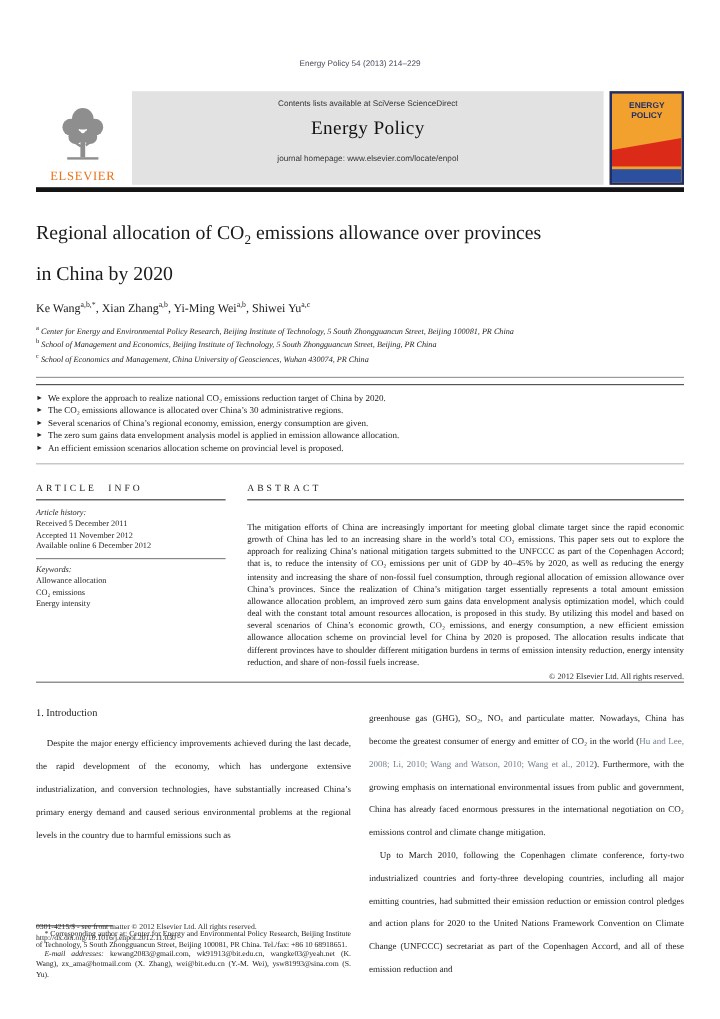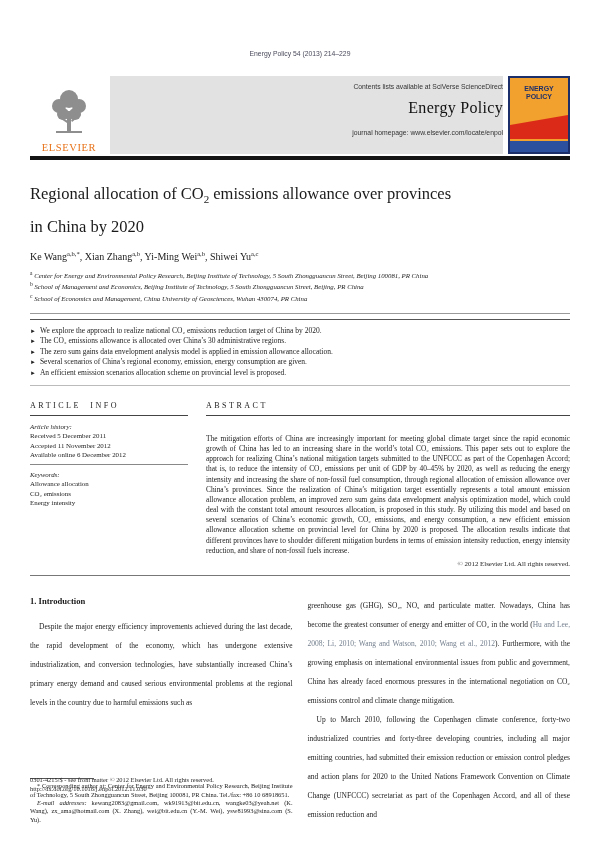--- a/index.html
+++ b/index.html
@@ -5,21 +5,21 @@
   * { margin:0; padding:0; box-sizing:border-box; }
   html,body { background:#ffffff; }
   body { width:600px; height:849px; font-family:"Liberation Serif","DejaVu Serif",serif; color:#1c1c1c; }
   .page { position:relative; width:600px; height:849px; padding:50px 30px 0; overflow:hidden; }
 
   .journal-ref { text-align:center; font-size:6.8px; color:#4a4a5c; font-family:"Liberation Sans","DejaVu Sans",sans-serif; }
 
   .banner { margin-top:19px; display:flex; height:78px; }
   .elsevier-box { width:78px; display:flex; flex-direction:column; align-items:center; justify-content:flex-end; padding-bottom:1px; background:#fff; }
   .elsevier-word { color:#E8731A; font-size:10.5px; letter-spacing:0.6px; margin-top:1px; }
-  .banner-mid { flex:1; background:#E2E2E2; margin:0 5px 0 2px; padding-top:7px; text-align:right; }
+  .banner-mid { flex:1; background:#E2E2E2; margin:0 5px 0 2px; padding-top:7px; text-align:center; }
   .contents-line { font-size:6.8px; color:#333; font-family:"Liberation Sans","DejaVu Sans",sans-serif; }
   .contents-line .link { color:#333; }
   .journal-name { font-size:16px; color:#111; margin-top:9px; letter-spacing:0.3px; }
   .homepage-line { font-size:6.8px; color:#333; margin-top:12px; font-family:"Liberation Sans","DejaVu Sans",sans-serif; }
   .cover-box { width:62px; position:relative; background:#F2A02E; border:2px solid #1C2F6B; overflow:hidden; }
   .cover-title { margin-top:7px; text-align:center; color:#203068; font-weight:bold; font-size:7px; line-height:7.5px; font-family:"Liberation Sans","DejaVu Sans",sans-serif; }
   .cover-red { position:absolute; left:0; right:0; bottom:13px; height:24px; background:#DB2B18; clip-path:polygon(0 42%, 100% 0, 100% 100%, 0 100%); }
   .cover-blue { position:absolute; left:0; right:0; bottom:0; height:11px; background:#2C4F9E; }
   .rule-black { height:4px; background:#141414; margin-top:2px; }
 
@@ -32,32 +32,32 @@
 
   .rule-thin { border-top:1px solid #9a9a9a; margin-top:9px; }
   .rule-light { border-top:1px solid #bbbbbb; }
 
   .hl-heading { margin-top:9px; font-size:8px; letter-spacing:3.5px; color:#222; }
   .hl-rule { border-top:1px solid #555; margin-top:5px; }
   .hl-list { padding:6px 0 7px; }
   .hl-item { display:flex; font-size:7.5px; line-height:10.4px; }
   .hl-marker { font-size:6px; line-height:10.4px; margin-right:4px; color:#222; }
 
-  .info-block { display:grid; grid-template-columns:158px 1fr; column-gap:18px; margin-top:15px; padding-bottom:8px; border-bottom:1px solid #777; }
+  .info-block { display:grid; grid-template-columns:158px 1fr; column-gap:18px; margin-top:15px; border-bottom:1px solid #777; }
   .col-heading { font-size:8px; letter-spacing:2.5px; word-spacing:5px; color:#222; }
   .col-heading-rule { border-top:1px solid #444; margin-top:5px; }
   .info-text { font-size:6.9px; line-height:9.3px; margin-top:6px; }
   .info-label { font-style:italic; }
   .info-rule { border-top:1px solid #888; margin:5px 0; }
   .abstract-text { font-size:7.4px; line-height:10.15px; text-align:justify; margin-top:18px; }
   .abstract-copyright { text-align:right; font-size:6.9px; margin-top:4px; }
 
   .body-grid { display:grid; grid-template-columns:1fr 1fr; column-gap:15px; margin-top:20px; height:170px; }
   .left-col { display:flex; flex-direction:column; }
-  .sec-heading { font-weight:bold; font-size:8.6px; margin-bottom:11px; color:#1a1a1a; }
+  .sec-heading { font-weight:normal; font-size:8.6px; margin-bottom:11px; color:#1a1a1a; }
   .para { font-size:7.5px; line-height:19px; text-align:justify; color:#1c1c1c; }
   .indent { text-indent:9px; }
   .cite { color:#75808f; }
   .footnote { margin-top:auto; font-size:6.4px; line-height:8.3px; text-align:justify; color:#222; }
   .footnote-rule { width:64px; border-top:1px solid #555; margin-bottom:3px; }
   .fn-indent { text-indent:7px; }
   .em-label { font-style:italic; }
   .footer { margin-top:9px; font-size:6.4px; line-height:9px; color:#2a2a2a; }
 </style>
 </head>
@@ -123,25 +123,25 @@
     <div class="hl-item">
         <span class="hl-marker">►</span>
         <span>We explore the approach to realize national CO₂ emissions reduction target of China by 2020.</span>
       </div>
     <div class="hl-item">
         <span class="hl-marker">►</span>
         <span>The CO₂ emissions allowance is allocated over China’s 30 administrative regions.</span>
       </div>
     <div class="hl-item">
         <span class="hl-marker">►</span>
-        <span>The zero sum gains data envelopment analysis model is applied in emission allowance allocation.</span>
+        <span>Several scenarios of China’s regional economy, emission, energy consumption are given.</span>
       </div>
     <div class="hl-item">
         <span class="hl-marker">►</span>
-        <span>Several scenarios of China’s regional economy, emission, energy consumption are given.</span>
+        <span>The zero sum gains data envelopment analysis model is applied in emission allowance allocation.</span>
       </div>
     <div class="hl-item">
         <span class="hl-marker">►</span>
         <span>An efficient emission scenarios allocation scheme on provincial level is proposed.</span>
       </div>
   </div>
   <div class="rule-light"></div>
 
   <div class="info-block">
     <div>

